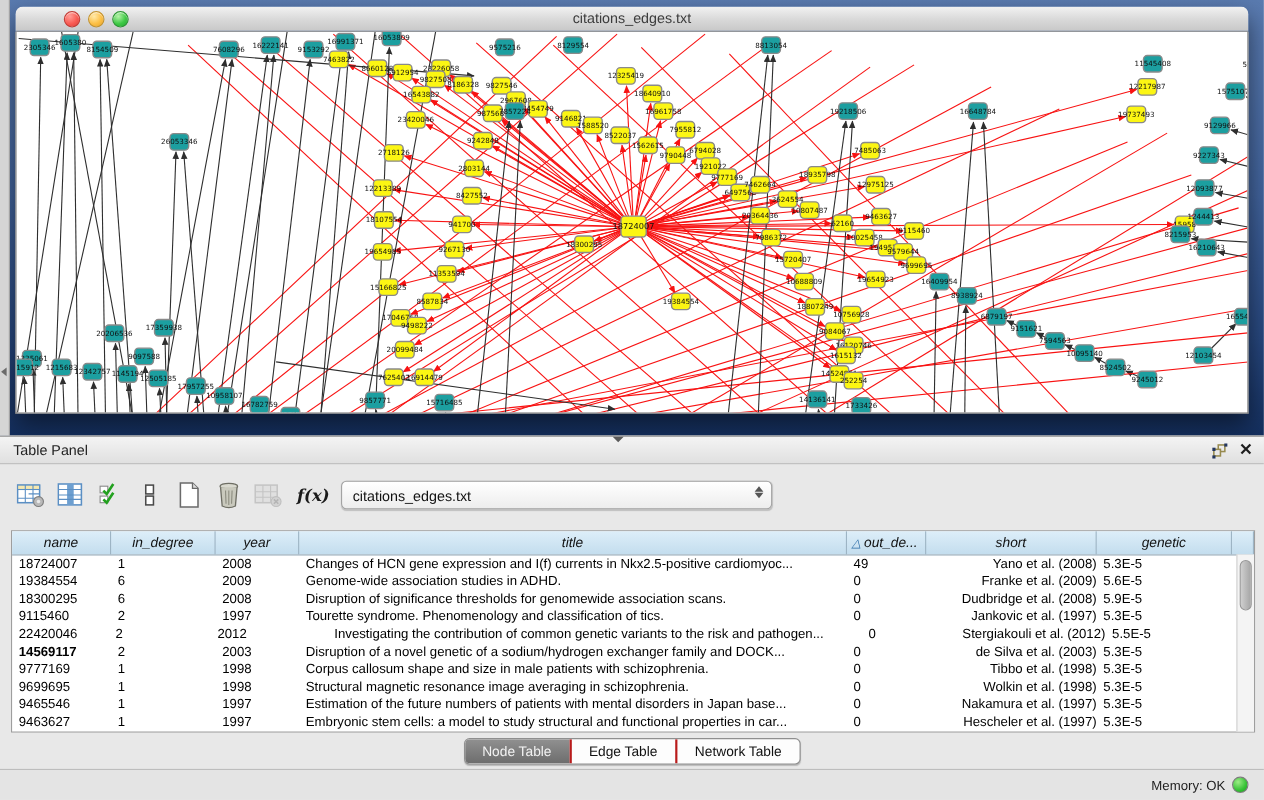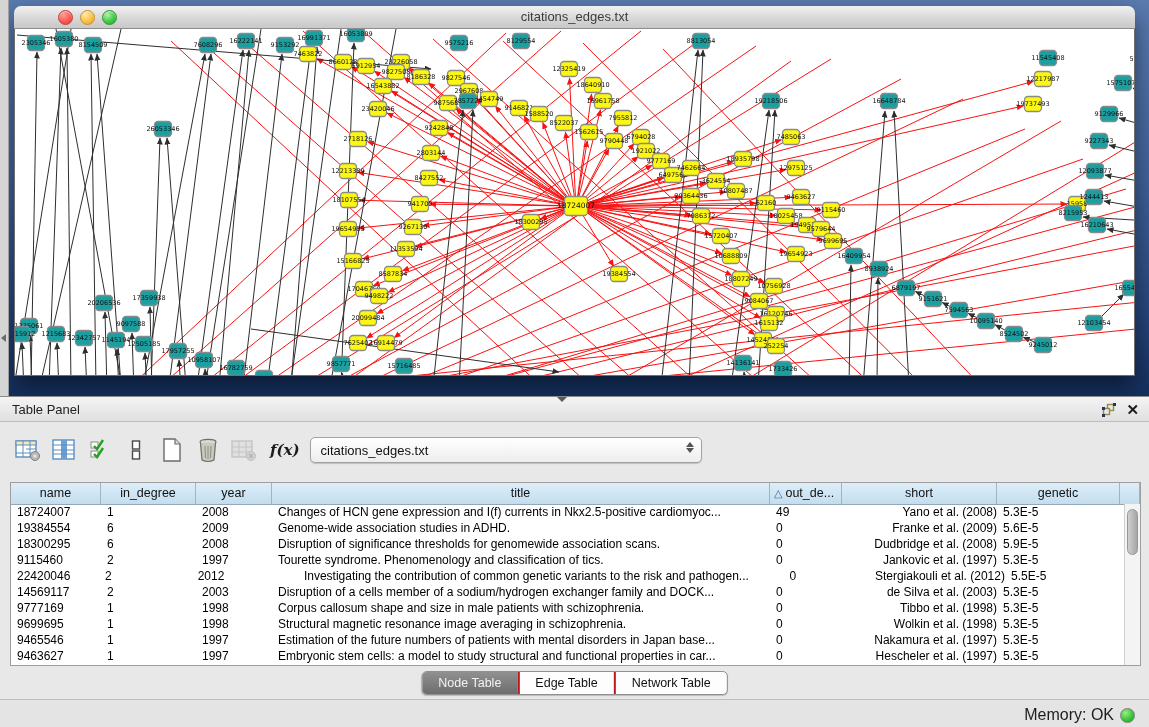--- a/index.html
+++ b/index.html
@@ -47,21 +47,21 @@
   .combo{position:relative;width:392px;height:26px;border:1px solid #a3a3a3;border-radius:5px;
     background:linear-gradient(180deg,#ffffff,#ededed);box-shadow:0 1px 1px rgba(0,0,0,.18);
     font-size:13px;color:#111;line-height:26px;padding-left:10px;box-sizing:border-box;}
   .combo-arrows{position:absolute;right:7px;top:4px;display:flex;flex-direction:column;gap:1px;}
   .combo-arrows .up{width:0;height:0;border-left:4px solid transparent;border-right:4px solid transparent;border-bottom:5px solid #555;}
   .combo-arrows .down{width:0;height:0;border-left:4px solid transparent;border-right:4px solid transparent;border-top:5px solid #555;}
 
   .table-wrap{position:absolute;left:10px;top:86px;width:1131px;height:184px;background:#fff;
     border:1px solid #9e9e9e;box-sizing:border-box;}
   .thead{display:flex;height:21px;background:linear-gradient(180deg,#ddeef9,#c3ddee);
-    border-bottom:1px solid #93a8b6;}
+    border-bottom:1px solid #93a8b6;font-style:italic;}
   .th{box-sizing:border-box;border-right:1px solid #9db4c4;font-size:12.5px;color:#111;
     text-align:center;line-height:20px;overflow:hidden;white-space:nowrap;}
   .th.sorted{text-align:left;padding-left:4px;}
   .sort-glyph{color:#2d6da8;font-size:11px;margin-right:3px;}
   .tbody{position:absolute;left:0;top:21px;right:15px;bottom:0;overflow:hidden;}
   .tr{display:flex;height:16px;}
   .td{box-sizing:border-box;font-size:12px;color:#000;line-height:16px;overflow:hidden;
     white-space:nowrap;padding-left:6px;}
   .td.center{text-align:right;padding-left:0;}
   .vscroll{position:absolute;right:0;top:21px;bottom:0;width:15px;background:#f4f4f4;border-left:1px solid #cfcfcf;}
@@ -70,21 +70,21 @@
 
   .seg-tabs{position:absolute;left:50%;transform:translateX(-50%);top:275px;display:flex;height:22px;
     border:1px solid #8f8f8f;border-radius:5px;overflow:hidden;background:#fdfdfd;box-shadow:0 1px 1px rgba(0,0,0,.2);}
   .seg{padding:0 16px;font-size:12.5px;line-height:22px;color:#111;border-left:2px solid #b91c1c;white-space:nowrap;cursor:pointer;}
   .seg:first-child{border-left:none;}
   .seg.selected{background:linear-gradient(180deg,#909090,#6d6d6d);color:#f2f2f2;}
 
   .status-bar{position:absolute;left:0;top:699px;width:1149px;height:28px;background:#e4e4e4;
     border-top:1px solid #bdbdbd;}
   .mem{position:absolute;right:14px;top:6px;display:flex;align-items:center;gap:6px;}
-  .mem-label{font-size:16px;color:#1d1d1d;}
+  .mem-label{font-size:12px;color:#1d1d1d;}
   .mem-dot{width:13px;height:13px;border-radius:50%;border:1px solid #7d7d7d;
     background:radial-gradient(circle at 35% 30%,#9cec86,#35c135 60%,#1f9c22);}
 
   .icon-svg{display:block;}
 </style>
 </head>
 <body>
 
 <div class="app">
 
@@ -925,24 +925,24 @@
           <div class="tr">
             <div class="td" style="width: 90px;">22420046</div>
             <div class="td" style="width: 95px;">2</div>
             <div class="td" style="width: 76px;">2012</div>
             <div class="td" style="width: 498px; margin-left: 32px;">Investigating the contribution of common genetic variants to the risk and pathogen...</div>
             <div class="td" style="width: 72px;">0</div>
             <div class="td center" style="width: 155px;">Stergiakouli et al. (2012)</div>
             <div class="td" style="width: 123px;">5.5E-5</div>
           </div>
           <div class="tr">
-            <div class="td" style="width: 90px;">14569117</div>
+            <div class="td" style="width: 90px; font-weight: bold;">14569117</div>
             <div class="td" style="width: 95px;">2</div>
             <div class="td" style="width: 76px;">2003</div>
-            <div class="td" style="width: 498px;">Disruption of a cells member of a sodium/hydrogen exchanger family and DOCK...</div>
+            <div class="td" style="width: 498px;">Disruption of a novel genetic of a sodium/hydrogen exchanger family and DOCK...</div>
             <div class="td" style="width: 72px;">0</div>
             <div class="td center" style="width: 155px;">de Silva et al. (2003)</div>
             <div class="td" style="width: 123px;">5.3E-5</div>
           </div>
           <div class="tr">
             <div class="td" style="width: 90px;">9777169</div>
             <div class="td" style="width: 95px;">1</div>
             <div class="td" style="width: 76px;">1998</div>
             <div class="td" style="width: 498px;">Corpus callosum shape and size in male patients with schizophrenia.</div>
             <div class="td" style="width: 72px;">0</div>

